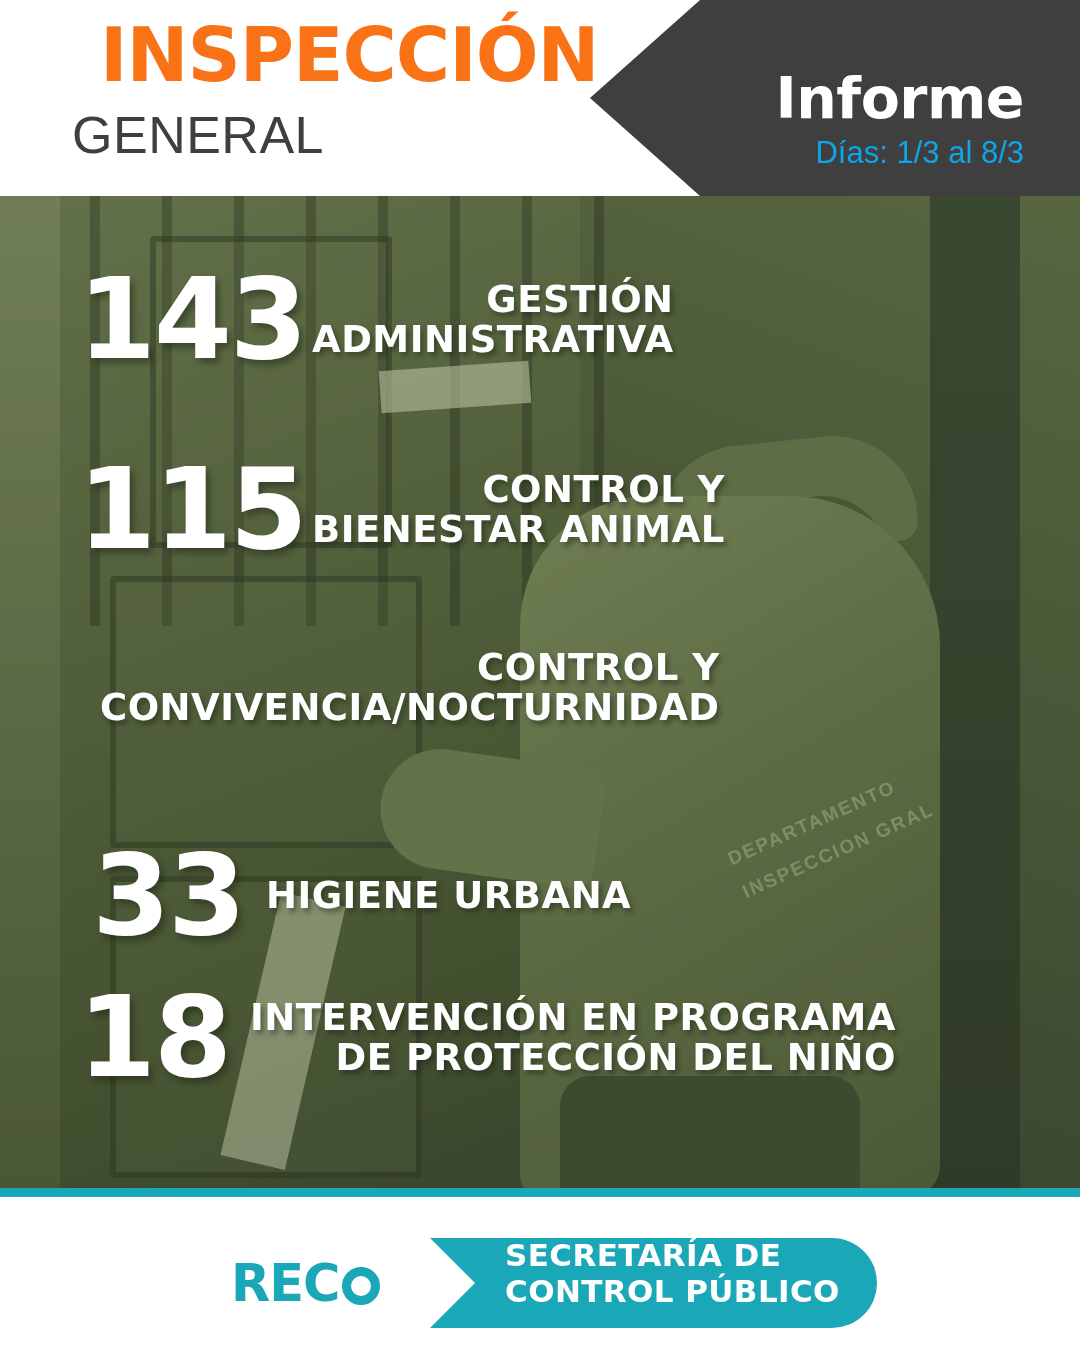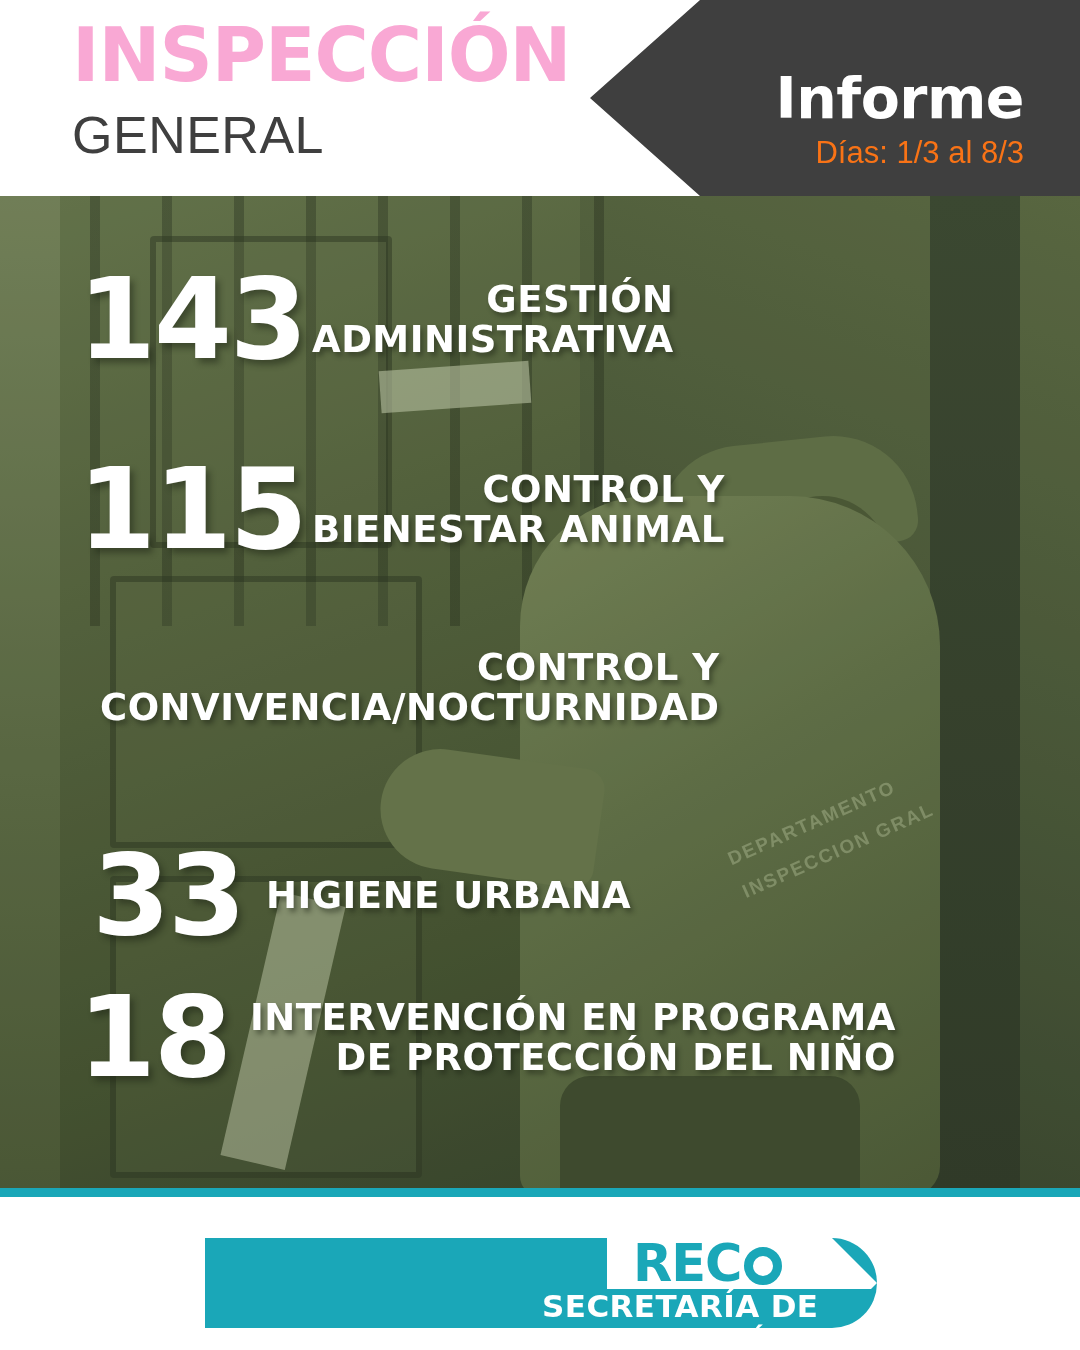--- a/index.html
+++ b/index.html
@@ -40,23 +40,24 @@
   .header-title-wrap {
     position: absolute;
     top: 18px;
     left: 72px;
     z-index: 6;
   }
   .title-main {
     font-size: 74px;
     font-weight: 900;
     letter-spacing: -1px;
-    color: #f9a8d4;
+    color: #f97316;
     line-height: 1.0;
     font-family: "DejaVu Sans", sans-serif;
+    margin-left: 28px;
   }
   .title-sub {
     font-size: 52px;
     font-weight: 400;
     color: #3f3f3f;
     line-height: 1.05;
     letter-spacing: 0.5px;
     font-family: "Liberation Sans", sans-serif;
     margin-top: 16px;
   }
@@ -72,21 +73,21 @@
     font-size: 57px;
     font-weight: 900;
     color: #ffffff;
     line-height: 1.0;
     font-family: "DejaVu Sans", sans-serif;
     letter-spacing: -0.5px;
   }
   .dias {
     font-size: 31px;
     font-weight: 400;
-    color: #f97316;
+    color: #0ea5e9;
     margin-top: 8px;
     font-family: "Liberation Sans", sans-serif;
   }
 
   
   .photo {
     position: absolute;
     top: 196px;
     left: 0;
     width: 1080px;
@@ -238,22 +239,21 @@
   }
   .footer-bar {
     position: absolute;
     top: 50px;
     left: 205px;
     width: 672px;
     height: 90px;
     background: #1aa7b8;
     border-radius: 0 45px 45px 0;
     display: flex;
-    align-items: flex-end;
-    flex-direction: column;
+    align-items: flex-start;
   }
   .logo-block {
     position: relative;
     width: 270px;
     height: 90px;
     background: #ffffff;
     clip-path: polygon(0 0, 225px 0, 270px 45px, 225px 90px, 0 90px);
     display: flex;
     align-items: center;
     justify-content: flex-start;

